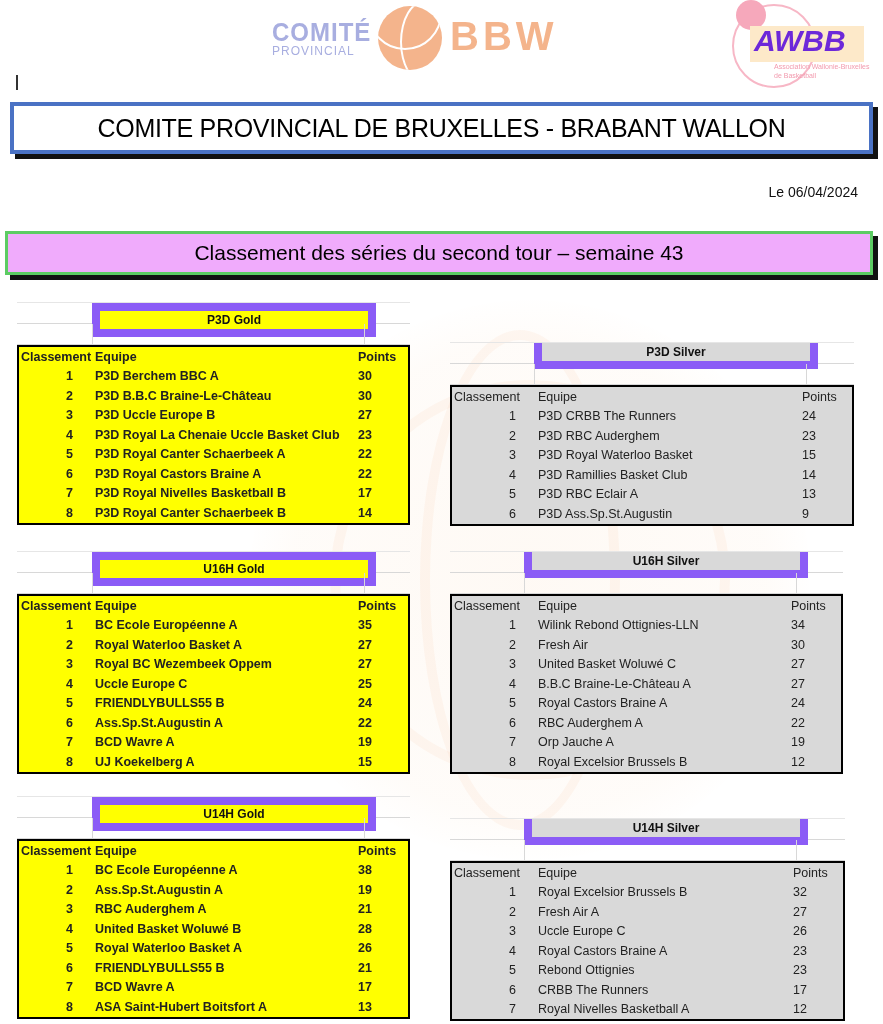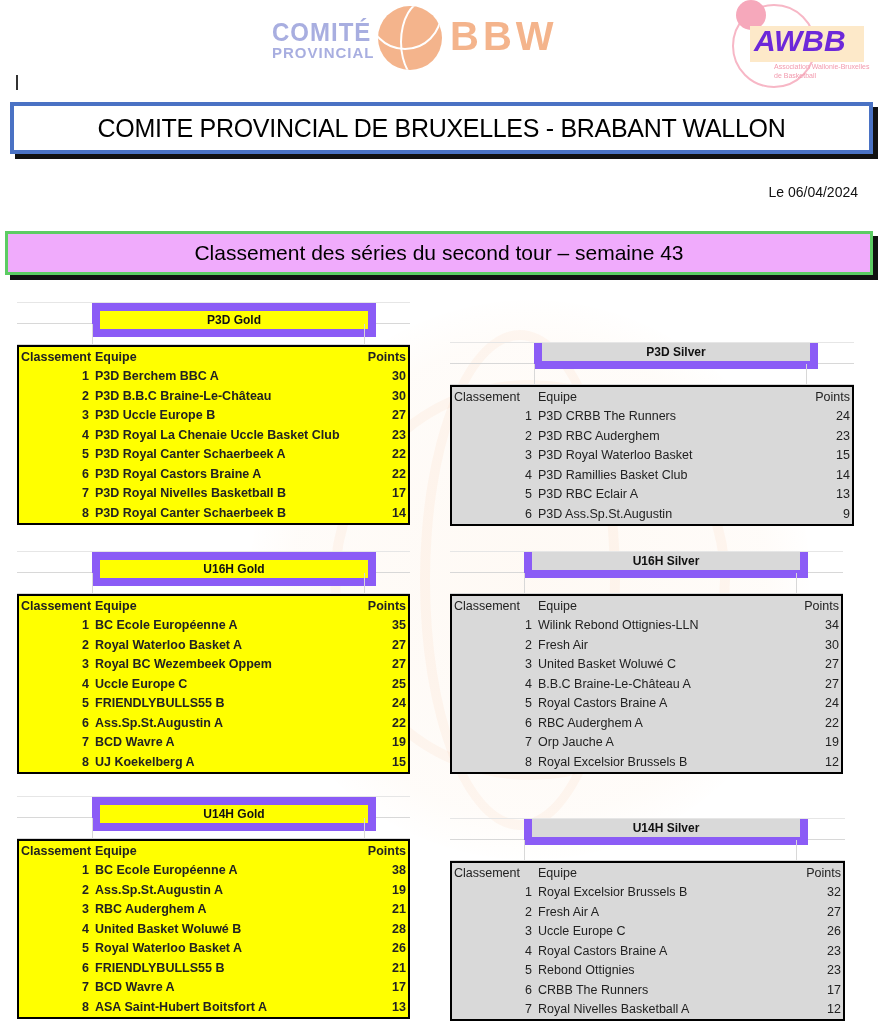--- a/index.html
+++ b/index.html
@@ -17,21 +17,21 @@
   }
   .watermark::before, .watermark::after {
     content:""; position:absolute; border:10px solid rgba(245,170,110,0.08); border-radius:50%;
   }
   .watermark::before { left:80px; top:80px; width:380px; height:380px; }
   .watermark::after { left:170px; top:30px; width:180px; height:480px; }
 
   
   .logo-cp { position:absolute; left:270px; top:4px; width:305px; height:70px; }
   .logo-cp .txt1 { position:absolute; left:2px; top:14px; font-weight:bold; font-size:24px; color:#a8aee0; letter-spacing:1px; transform:scaleY(1.1); }
-  .logo-cp .txt2 { position:absolute; left:2px; top:40px; font-weight:bold; font-size:15px; color:#a8aee0; letter-spacing:1px; }
+  .logo-cp .txt2 { position:absolute; left:2px; top:40px; font-weight:normal; font-size:12px; color:#a8aee0; letter-spacing:1px; }
   .logo-cp .ball {
     position:absolute; left:108px; top:2px; width:64px; height:64px; border-radius:50%;
     background:#f4b48c; overflow:hidden;
   }
   .logo-cp .ball::before { content:""; position:absolute; left:-10px; top:-30px; width:70px; height:70px; border:2px solid #fff; border-radius:50%; }
   .logo-cp .ball::after { content:""; position:absolute; left:22px; top:-6px; width:46px; height:80px; border:2px solid #fff; border-radius:50%; }
   .logo-cp .bbw { position:absolute; left:180px; top:10px; font-weight:bold; font-size:40px; color:#f4b48c; letter-spacing:4px; }
 
   .logo-awbb { position:absolute; left:728px; top:0; width:150px; height:88px; }
   .logo-awbb .ring { position:absolute; left:4px; top:4px; width:80px; height:80px; border:2px solid #f7b7c6; border-radius:50%; }
@@ -73,23 +73,23 @@
     font-weight:bold; font-size:12px;
   }
   .gold .title-cell { background:#ffff00; }
   .silver .title-cell { background:#d9d9d9; border-top:none; }
   .series .tbl {
     border:2px solid #000; font-size:12.5px;
   }
   .gold .tbl { background:#ffff00; font-weight:bold; color:#222; }
   .silver .tbl { background:#d9d9d9; color:#222; }
   .row { display:flex; height:19.5px; align-items:center; }
-  .c-rank { width:76px; text-align:right; padding-right:6px; box-sizing:border-box; }
+  .c-rank { width:76px; text-align:right; padding-right:22px; box-sizing:border-box; }
   .c-team { flex:1; text-align:left; white-space:nowrap; }
-  .c-pts { width:50px; text-align:right; padding-right:2px; box-sizing:border-box; }
+  .c-pts { width:50px; padding-right:2px; box-sizing:border-box; }
   .row.head .c-rank { text-align:left; padding-left:2px; }
   .silver .c-rank { width:86px; }
 </style>
 </head>
 <body>
 
 <div class="watermark"></div>
 
 <div class="logo-cp">
   <span class="txt1">COMITÉ</span>

